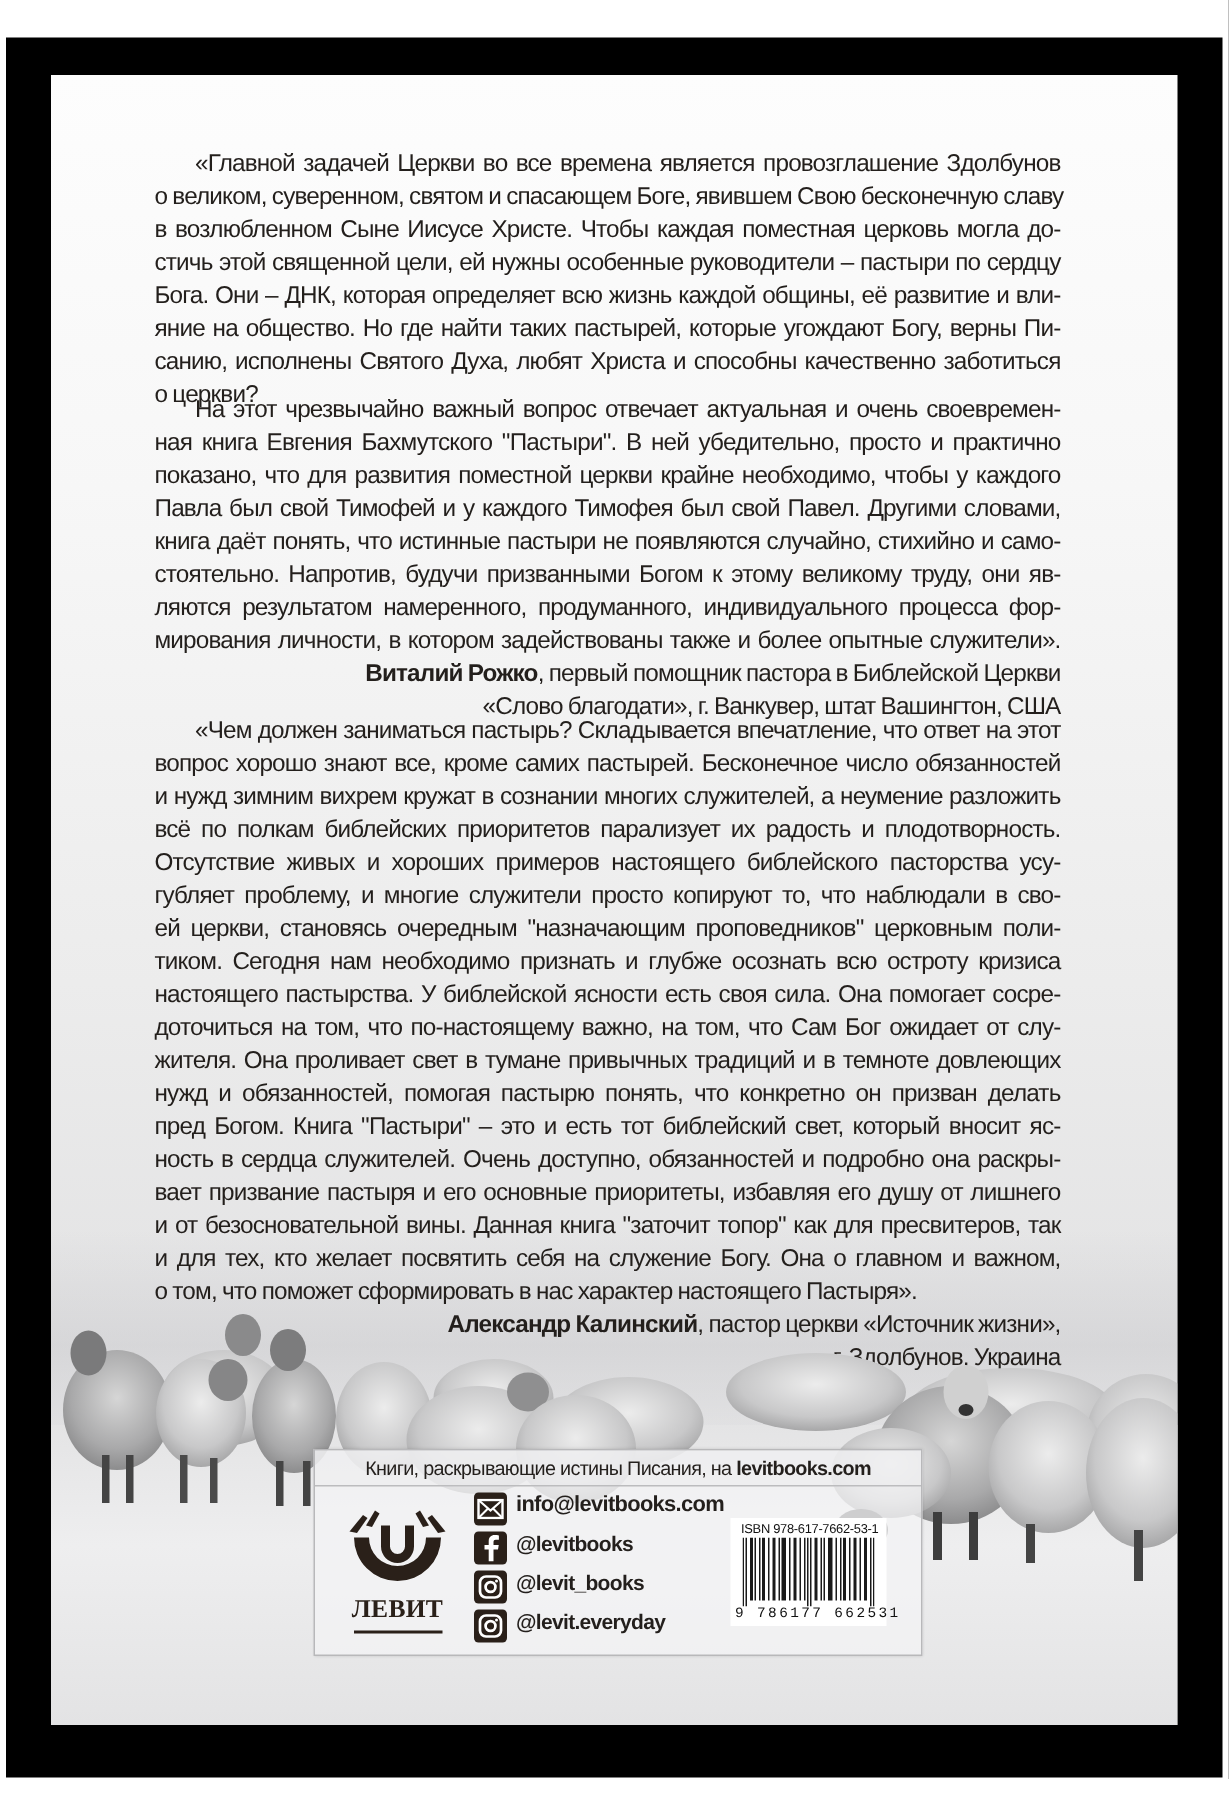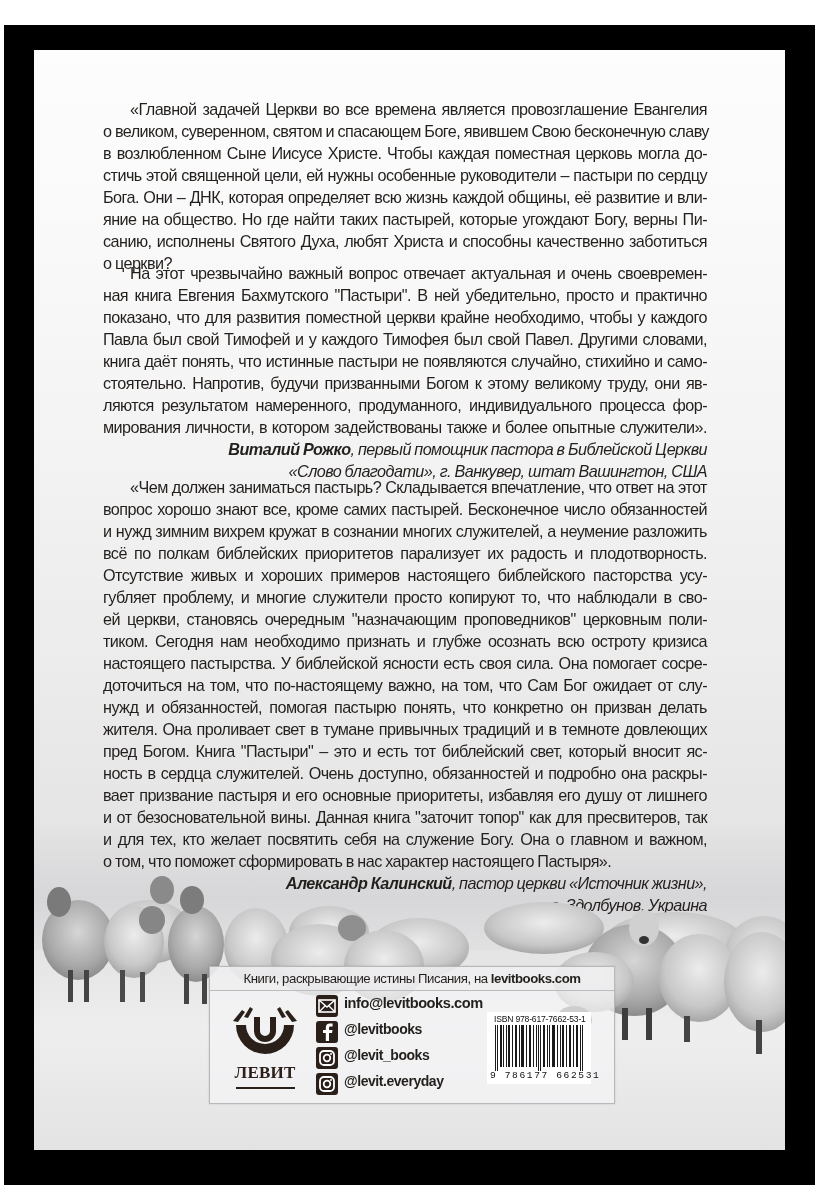--- a/index.html
+++ b/index.html
@@ -10,21 +10,21 @@
   .fog { position: absolute; left: 0; top: 770px; width: 751px; height: 140px;
     background: linear-gradient(to bottom, rgba(220,220,222,0) 0%, rgba(205,205,208,0.55) 55%, rgba(225,225,227,0.3) 100%); }
   .snow { position: absolute; left: 0; top: 900px; width: 751px; height: 200px;
     background: linear-gradient(to bottom, #e4e4e5 0%, #eeeeef 40%, #e3e3e4 100%); }
 
   .text { position: absolute; left: 69px; width: 604px; color: #231f1c; }
   .line { height: 22px; line-height: 22px; font-size: 16.2px; white-space: nowrap; overflow: visible;
     text-align: justify; text-align-last: justify; letter-spacing: -0.55px; word-spacing: -0.5px; }
   .line.last { text-align-last: left; }
   .line.indent { padding-left: 27px; }
-  .attr { text-align: center; text-align-last: right; font-style: italic; }
+  .attr { text-align: center; text-align-last: right; }
   .attr b { font-weight: bold; }
 
   .p1 { top: 48px; }
   .p2 { top: 212px; }
   .p3 { top: 426px; }
 
   
   .sheep-layer { position: absolute; left: 0; top: 820px; width: 751px; height: 280px; }
 
   
@@ -50,21 +50,21 @@
 </head>
 <body>
 
 <div class="frame"></div>
 
 <div class="page">
   <div class="fog"></div>
   <div class="snow"></div>
 
   <div class="text p1">
-    <div class="line indent">«Главной задачей Церкви во все времена является провозглашение Евангелия</div>
+    <div class="line indent">«Главной задачей Церкви во все времена является провозглашение Здолбунов</div>
     <div class="line">о великом, суверенном, святом и спасающем Боге, явившем Свою бесконечную славу</div>
     <div class="line">в возлюбленном Сыне Иисусе Христе. Чтобы каждая поместная церковь могла до-</div>
     <div class="line">стичь этой священной цели, ей нужны особенные руководители – пастыри по сердцу</div>
     <div class="line">Бога. Они – ДНК, которая определяет всю жизнь каждой общины, её развитие и вли-</div>
     <div class="line">яние на общество. Но где найти таких пастырей, которые угождают Богу, верны Пи-</div>
     <div class="line">санию, исполнены Святого Духа, любят Христа и способны качественно заботиться</div>
     <div class="line last">о церкви?</div>
   </div>
 
   <div class="text p2">
@@ -84,22 +84,22 @@
     <div class="line indent">«Чем должен заниматься пастырь? Складывается впечатление, что ответ на этот</div>
     <div class="line">вопрос хорошо знают все, кроме самих пастырей. Бесконечное число обязанностей</div>
     <div class="line">и нужд зимним вихрем кружат в сознании многих служителей, а неумение разложить</div>
     <div class="line">всё по полкам библейских приоритетов парализует их радость и плодотворность.</div>
     <div class="line">Отсутствие живых и хороших примеров настоящего библейского пасторства усу-</div>
     <div class="line">губляет проблему, и многие служители просто копируют то, что наблюдали в сво-</div>
     <div class="line">ей церкви, становясь очередным "назначающим проповедников" церковным поли-</div>
     <div class="line">тиком. Сегодня нам необходимо признать и глубже осознать всю остроту кризиса</div>
     <div class="line">настоящего пастырства. У библейской ясности есть своя сила. Она помогает сосре-</div>
     <div class="line">доточиться на том, что по-настоящему важно, на том, что Сам Бог ожидает от слу-</div>
+    <div class="line">жителя. Она проливает свет в тумане привычных традиций и в темноте довлеющих</div>
     <div class="line">нужд и обязанностей, помогая пастырю понять, что конкретно он призван делать</div>
-    <div class="line">жителя. Она проливает свет в тумане привычных традиций и в темноте довлеющих</div>
     <div class="line">пред Богом. Книга "Пастыри" – это и есть тот библейский свет, который вносит яс-</div>
     <div class="line">ность в сердца служителей. Очень доступно, обязанностей и подробно она раскры-</div>
     <div class="line">вает призвание пастыря и его основные приоритеты, избавляя его душу от лишнего</div>
     <div class="line">и от безосновательной вины. Данная книга "заточит топор" как для пресвитеров, так</div>
     <div class="line">и для тех, кто желает посвятить себя на служение Богу. Она о главном и важном,</div>
     <div class="line last">о том, что поможет сформировать в нас характер настоящего Пастыря».</div>
     <div class="line attr"><b>Александр Калинский</b><span>, пастор церкви «Источник жизни»,</span></div>
     <div class="line attr">г. Здолбунов, Украина</div>
   </div>
 

